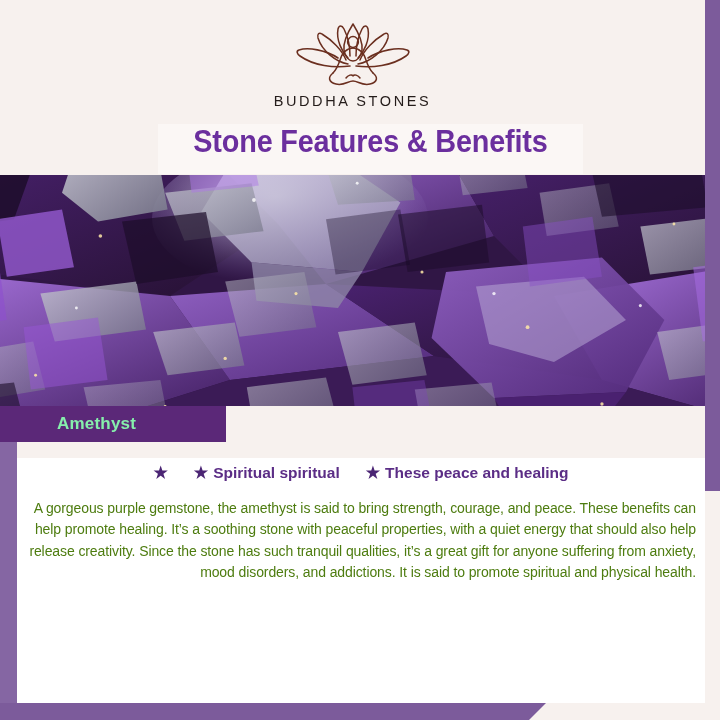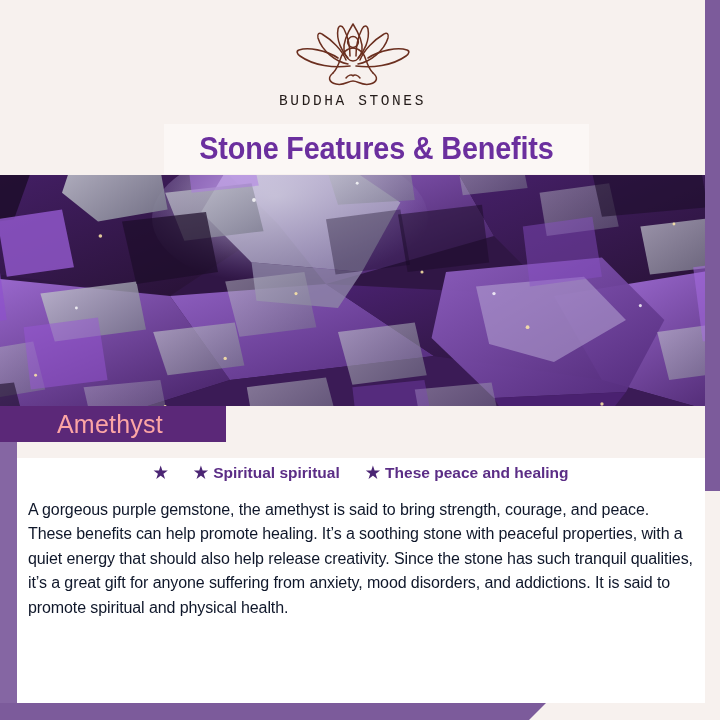--- a/index.html
+++ b/index.html
@@ -36,29 +36,29 @@
   .header {
     position:absolute; left:0; top:0; width:705px; height:175px;
     background:#f7f1ee;
   }
   .logo-wrap {
     position:absolute; left:0; right:0; top:18px;
     display:flex; flex-direction:column; align-items:center;
   }
   .logo-mark { width:150px; height:72px; display:block; }
   .logo-text {
-    font-family:Liberation Mono, monospace;
+    font-family:Liberation Sans, sans-serif;
     font-size:14.5px; letter-spacing:2.6px; color:#241c1a;
     margin-top:3px; white-space:nowrap;
   }
 
   .title-band {
-    position:absolute; left:164px; top:124px; width:425px; height:50px;
+    position:absolute; left:158px; top:124px; width:425px; height:50px;
     background:#fbf7f5;
-    display:flex; align-items:center; justify-content:center;
+    display:flex; align-items:flex-start; justify-content:center;
   }
   .title-band .title {
     font-size:31px; font-weight:bold; color:#6b2f9e;
     letter-spacing:-0.2px; white-space:nowrap;
     transform:scaleX(0.93); transform-origin:center;
   }
 
   
   .hero {
     position:absolute; left:0; top:175px; width:705px; height:231px;
@@ -67,21 +67,21 @@
   }
   .hero .facets { position:absolute; inset:-10%; }
 
   
   .stone-label {
     position:absolute; left:0; top:406px; width:226px; height:36px;
     background:#5b2878;
     display:flex; align-items:center;
   }
   .stone-label .name {
-    color:#fca5a5; font-size:25px; font-weight:normal;
+    color:#86efac; font-size:17px; font-weight:bold;
     margin-left:57px; letter-spacing:0.2px;
   }
 
   
   .card {
     position:absolute; left:17px; top:442px; width:688px; height:261px;
     background:#ffffff;
   }
   .card-top-strip {
     position:absolute; left:0; top:0; width:100%; height:16px;
@@ -95,22 +95,23 @@
   }
   .bullet {
     display:flex; align-items:center; gap:5px;
     color:#5b2d86; font-size:15.5px; font-weight:bold;
     white-space:nowrap;
   }
   .bullet .star { font-size:16px; line-height:1; color:#4b2574; }
 
   .body-copy {
     position:absolute; left:11px; top:56px; width:668px;
-    font-size:16px; line-height:1.53; color:#0f172a;
+    font-size:14px; line-height:1.53; color:#4d7c0f;
     letter-spacing:-0.1px;
+    text-align:right;
   }
 </style>
 </head>
 <body>
 
 <div id="frame">
   <div class="bar-top"></div>
   <div class="bar-right"></div>
   <div class="bar-left"></div>
   <div class="bar-bottom"></div>

